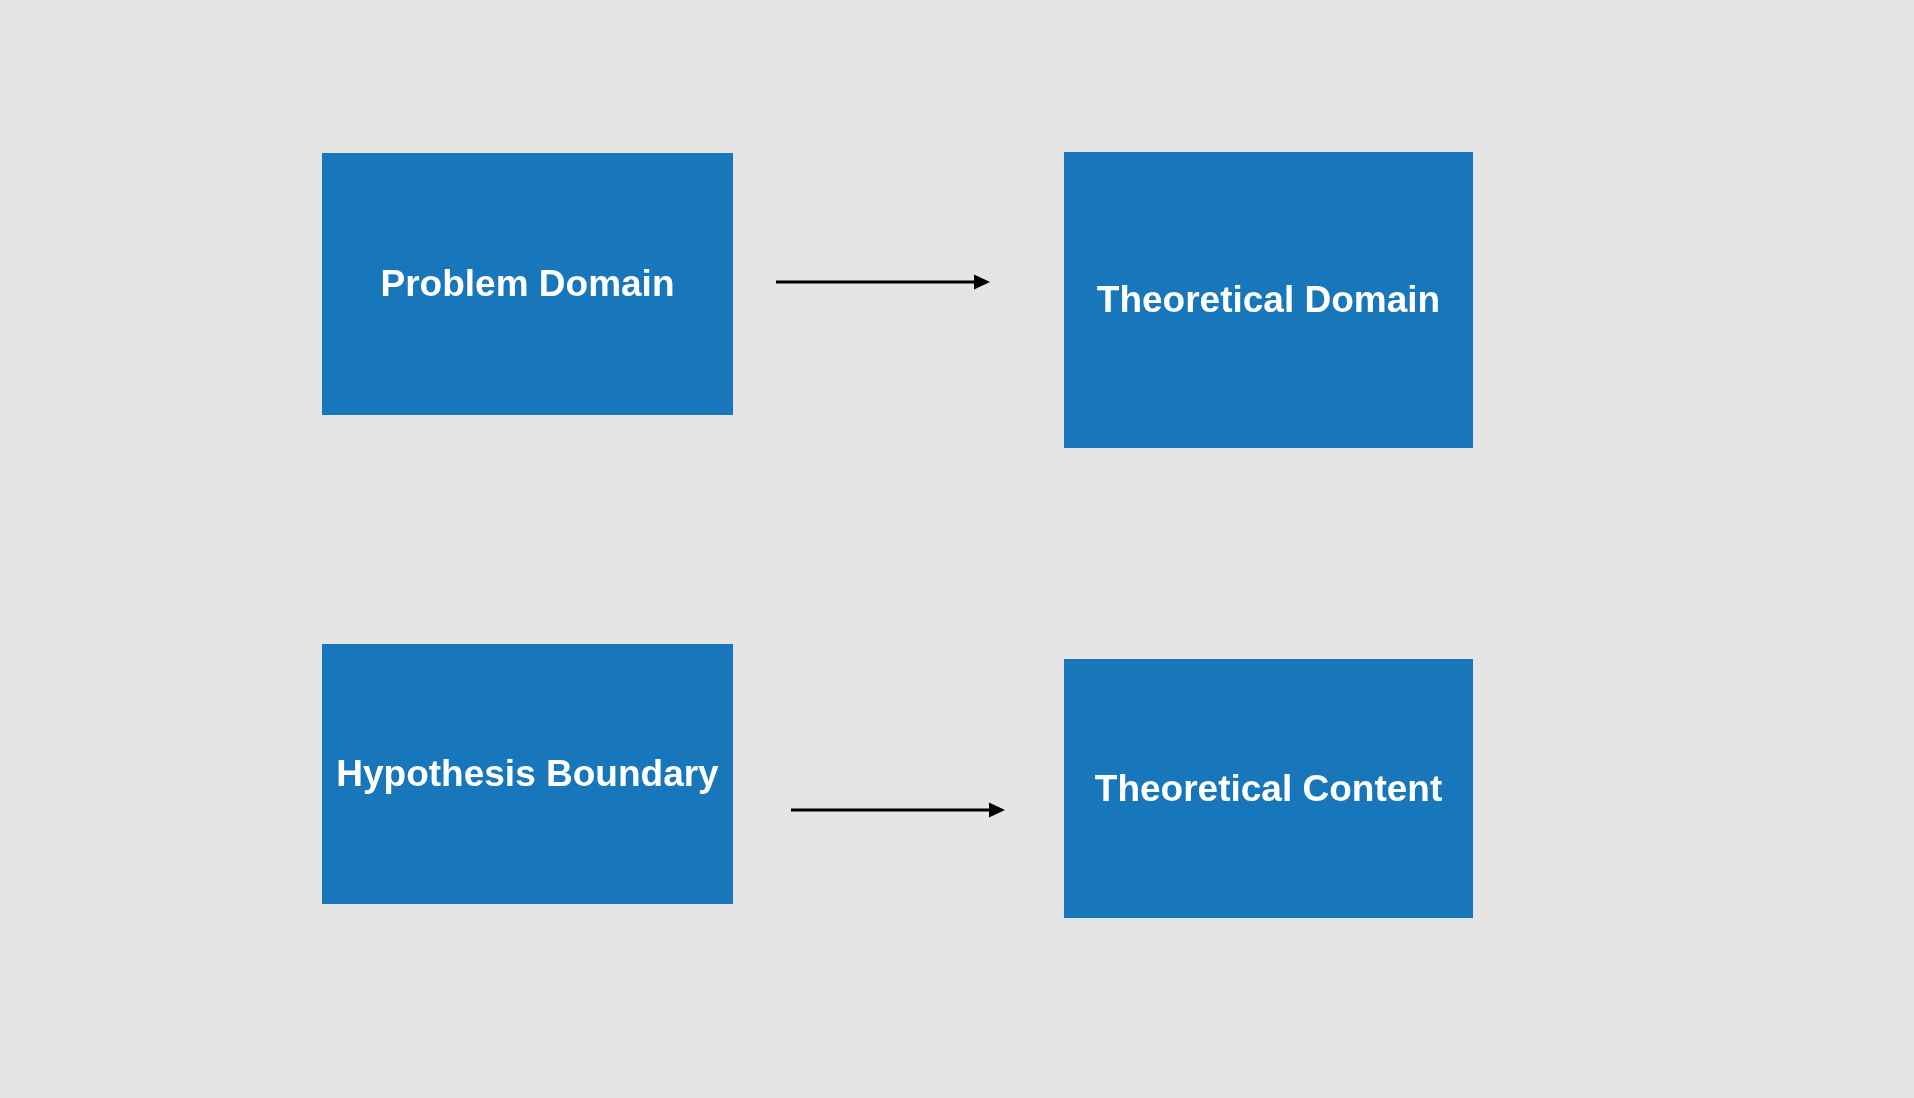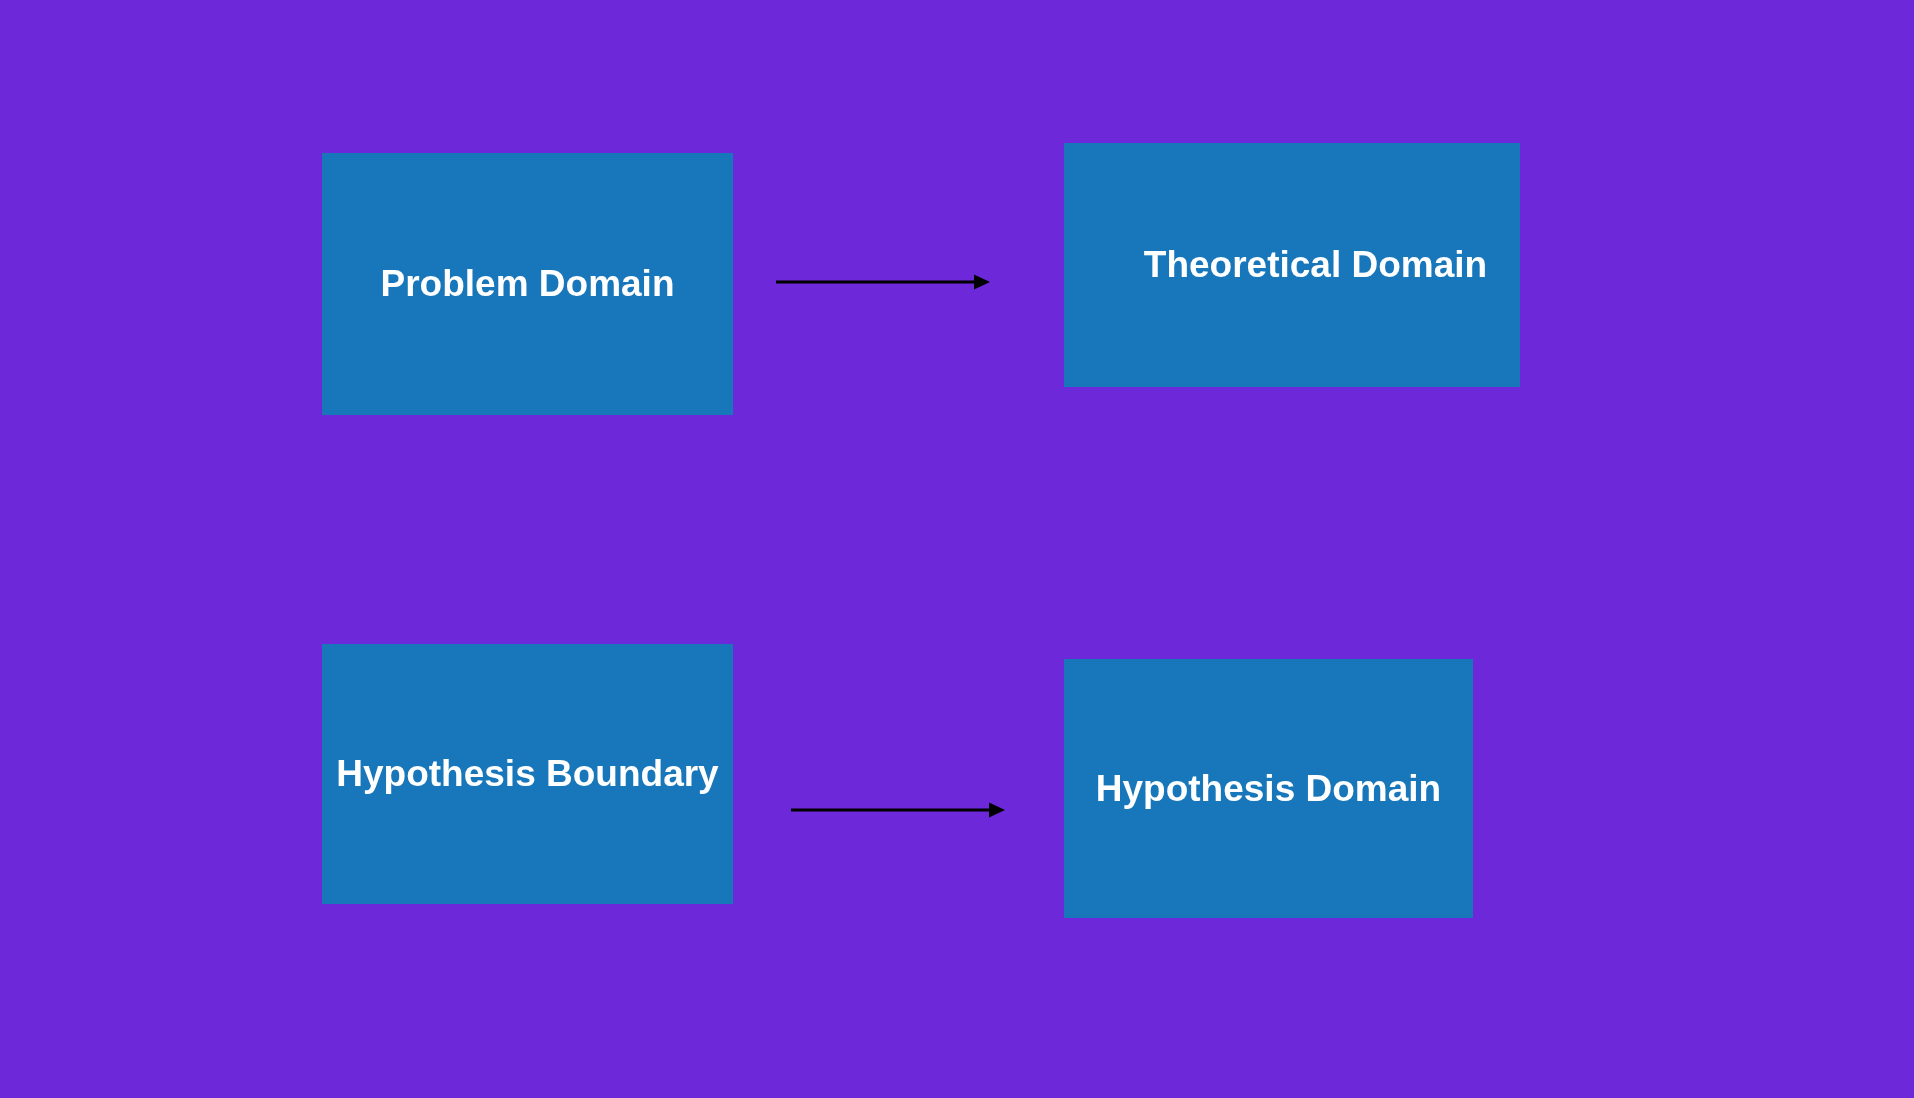--- a/index.html
+++ b/index.html
@@ -4,39 +4,39 @@
 <style>
   html, body {
     margin: 0;
     padding: 0;
     background: #ffffff;
   }
   .canvas {
     position: relative;
     width: 1914px;
     height: 1098px;
-    background: #6d28d9;
+    background: #e5e5e5;
     overflow: hidden;
     font-family: "Liberation Sans", sans-serif;
   }
   .node {
     position: absolute;
     display: flex;
     align-items: center;
     justify-content: center;
     text-align: center;
     color: #ffffff;
     font-weight: bold;
     font-size: 37px;
     letter-spacing: 0px;
     white-space: nowrap;
     background: #1777BA;
   }
   #node-problem-domain     { left: 322px;  top: 153px; width: 411px; height: 262px; }
-  #node-theoretical-domain { left: 1064px; top: 143px; width: 409px; height: 244px; padding-left: 47px; }
+  #node-theoretical-domain { left: 1064px; top: 152px; width: 409px; height: 296px; }
   #node-hypothesis-boundary{ left: 322px;  top: 644px; width: 411px; height: 260px; }
   #node-hypothesis-content { left: 1064px; top: 659px; width: 409px; height: 259px; }
   .edges-overlay {
     position: absolute;
     left: 0; top: 0;
     width: 1914px;
     height: 1098px;
     pointer-events: none;
   }
 </style>
@@ -51,21 +51,21 @@
 
   <div class="node" id="node-theoretical-domain">
     <span>Theoretical Domain</span>
   </div>
 
   <div class="node" id="node-hypothesis-boundary">
     <span>Hypothesis Boundary</span>
   </div>
 
   <div class="node" id="node-hypothesis-content">
-    <span>Hypothesis Domain</span>
+    <span>Theoretical Content</span>
   </div>
 
   <svg class="edges-overlay" width="1914" height="1098" viewBox="0 0 1914 1098">
     <g>
       <line x1="776" y1="282" x2="976" y2="282" stroke="#000000" stroke-width="3"></line>
       <polygon points="990,282 974,274.5 974,289.5" fill="#000000"></polygon>
     </g>
     <g>
       <line x1="791" y1="810" x2="991" y2="810" stroke="#000000" stroke-width="3"></line>
       <polygon points="1005,810 989,802.5 989,817.5" fill="#000000"></polygon>

